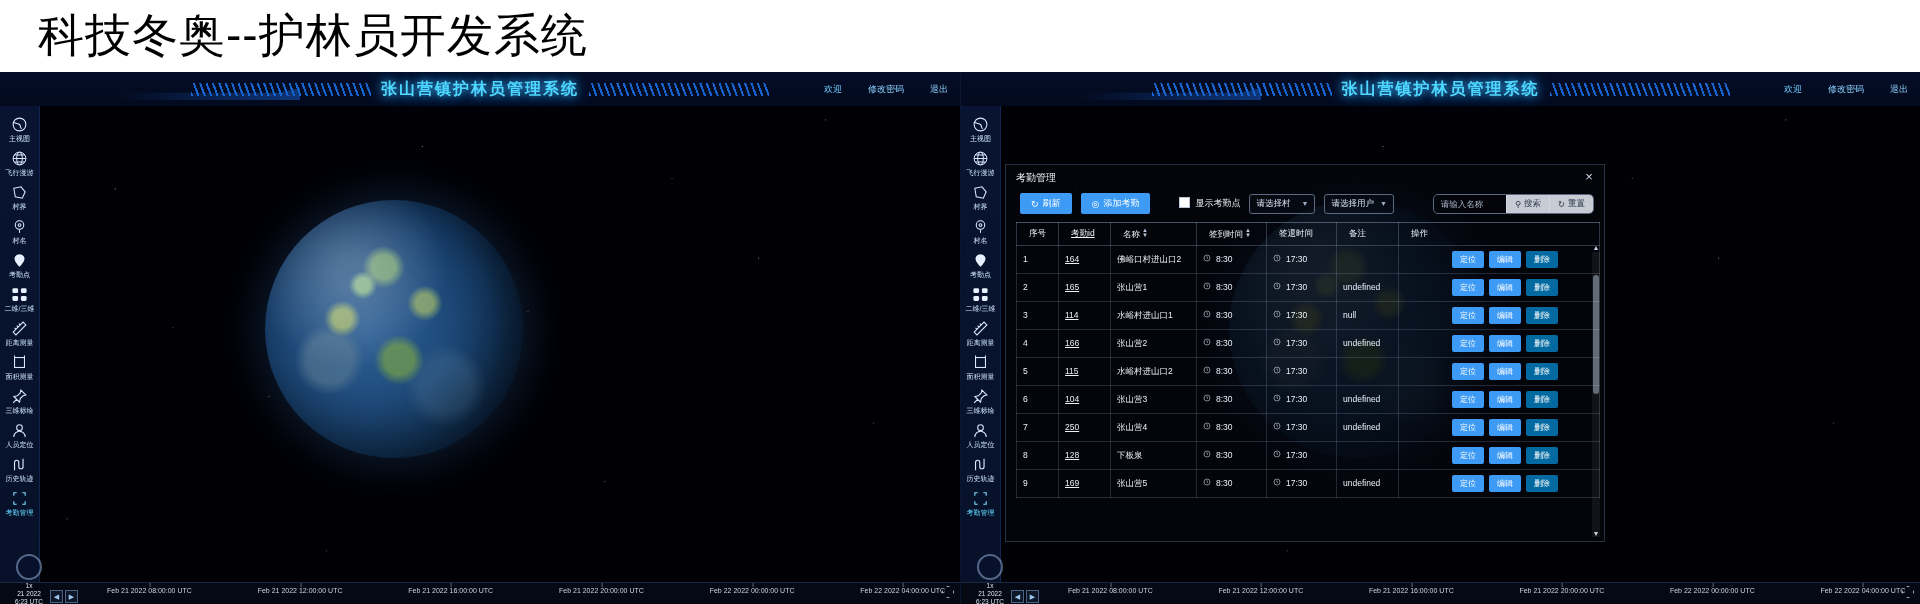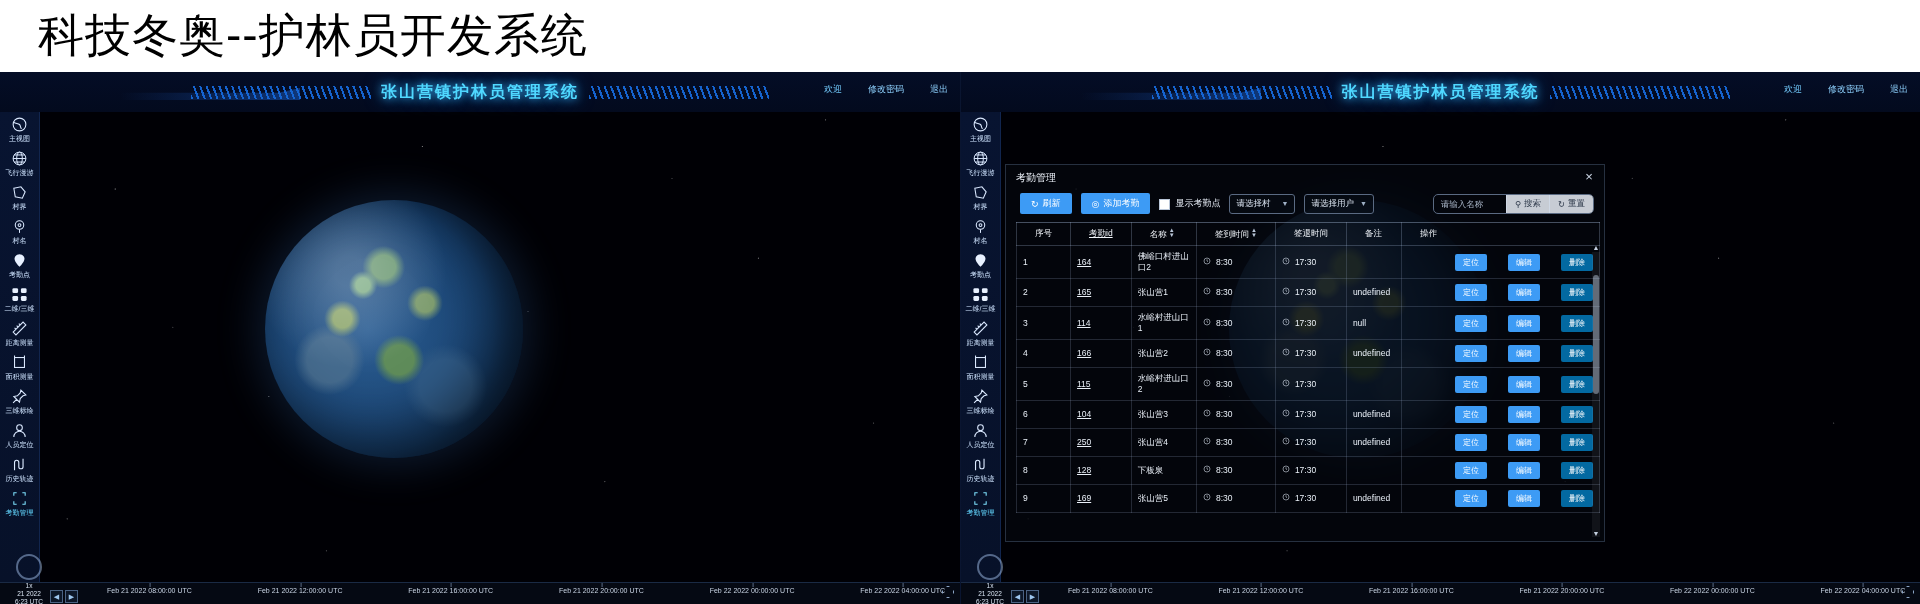--- a/index.html
+++ b/index.html
@@ -62,21 +62,21 @@
       radial-gradient(circle at 25% 62%, #456b8e 0 9%, transparent 14%),
       radial-gradient(circle at 70% 72%, #2f5a86 0 10%, transparent 16%),
       radial-gradient(circle at 40% 50%, #2d5f94, #17406e 62%, #0b2445 88%, #061528 100%);
     box-shadow: 0 0 42px 8px rgba(60,120,190,.22), inset -22px -14px 56px rgba(0,0,0,.62);
   }
   .globe.left  { width: 258px; height: 258px; left: 265px; top: 128px; }
   .globe.right { width: 258px; height: 258px; left: 268px; top: 128px; opacity:.92; }
 
   
   .tech-header {
-    position: absolute; top: 0; left: 0; right: 0; height: 40px;
+    position: absolute; top: 0; left: 0; right: 0; height: 34px;
     background: linear-gradient(180deg,#040d26 0%, #030a1e 100%);
     display: flex; align-items: center; justify-content: center;
     z-index: 30;
   }
   .hdr-title {
     font-size: 16px; font-weight: 700; letter-spacing: 2px;
     color: #4fd8ff;
     text-shadow: 0 0 8px rgba(60,190,255,.9), 0 0 18px rgba(30,140,255,.7);
     white-space: nowrap;
   }
@@ -181,21 +181,21 @@
     display: flex; align-items: center; gap: 9px;
     padding: 2px 10px 6px 14px; font-size: 9px;
   }
   .btn {
     border: none; border-radius: 2px; cursor: pointer;
     font-size: 9px; padding: 4px 11px; color: #fff;
     display: inline-flex; align-items: center; gap: 4px;
     font-family: inherit; white-space: nowrap;
   }
   .btn-primary { background: #3d9bf5; }
-  .chk-wrap { display: flex; align-items: flex-end; gap: 5px; margin-left: 0; }
+  .chk-wrap { display: flex; align-items: flex-start; gap: 5px; margin-left: 20px; }
   .chk { width: 11px; height: 11px; background: #fff; border: 1px solid #b9c6d8; cursor: pointer; }
   .chk-label { font-size: 9px; color: #e9eff8; white-space: nowrap; }
   .select {
     min-width: 66px; height: 20px; border: 1px solid #5a6a82;
     border-radius: 3px; background: rgba(8,12,22,.55);
     display: flex; align-items: center; justify-content: space-between;
     padding: 0 6px; font-size: 8.5px; color: #dbe4f1; cursor: pointer;
     white-space: nowrap; gap: 6px;
   }
   .caret { font-size: 7px; color: #9fb0c6; }
@@ -212,32 +212,32 @@
     background: rgba(232,238,246,.86); border: none; cursor: pointer;
     color: #2f3a4b; font-size: 8.5px; padding: 0 8px;
     display: flex; align-items: center; gap: 3px; font-family: inherit;
     border-left: 1px solid #cfd8e5; white-space: nowrap;
   }
   
   .table-wrap { flex: 1; margin: 2px 4px 4px 10px; position: relative; overflow: hidden; }
   table { width: 100%; border-collapse: collapse; font-size: 8.5px; }
   thead th {
     text-align: left; font-weight: 400; color: #f2f6fb;
-    padding: 5px 18px; border: 1px solid rgba(150,170,200,.30);
+    padding: 5px 12px; border: 1px solid rgba(150,170,200,.30);
     border-top: 1px solid rgba(150,170,200,.45);
     vertical-align: top; line-height: 11px; white-space: nowrap;
   }
   tbody td {
     padding: 5px 6px; color: #eaf0f8;
     border: 1px solid rgba(150,170,200,.22);
     vertical-align: middle; line-height: 11px;
   }
   .sorter { display: inline-block; font-size: 6px; line-height: 5px; color: #b9c6d8; margin-left: 2px; }
   .clock-ico { display: inline-block; margin-right: 5px; opacity: .85; }
-  .ops { display: flex; gap: 21px; padding-left: 47px; }
+  .ops { display: flex; gap: 5px; padding-left: 47px; }
   .btn-op { background: #3d9bf5; padding: 3px 8px; font-size: 8px; border-radius: 2px; }
   .btn-del { background: #0369a1; }
   .col-idx { width: 26px; }
   .col-id { width: 52px; text-decoration: underline; }
   .col-name { width: 86px; }
   .col-time { width: 70px; }
   .col-note { width: 62px; }
   .vscroll {
     position: absolute; right: 0; top: 30px; bottom: 0; width: 8px;
     background: rgba(255,255,255,.06);

